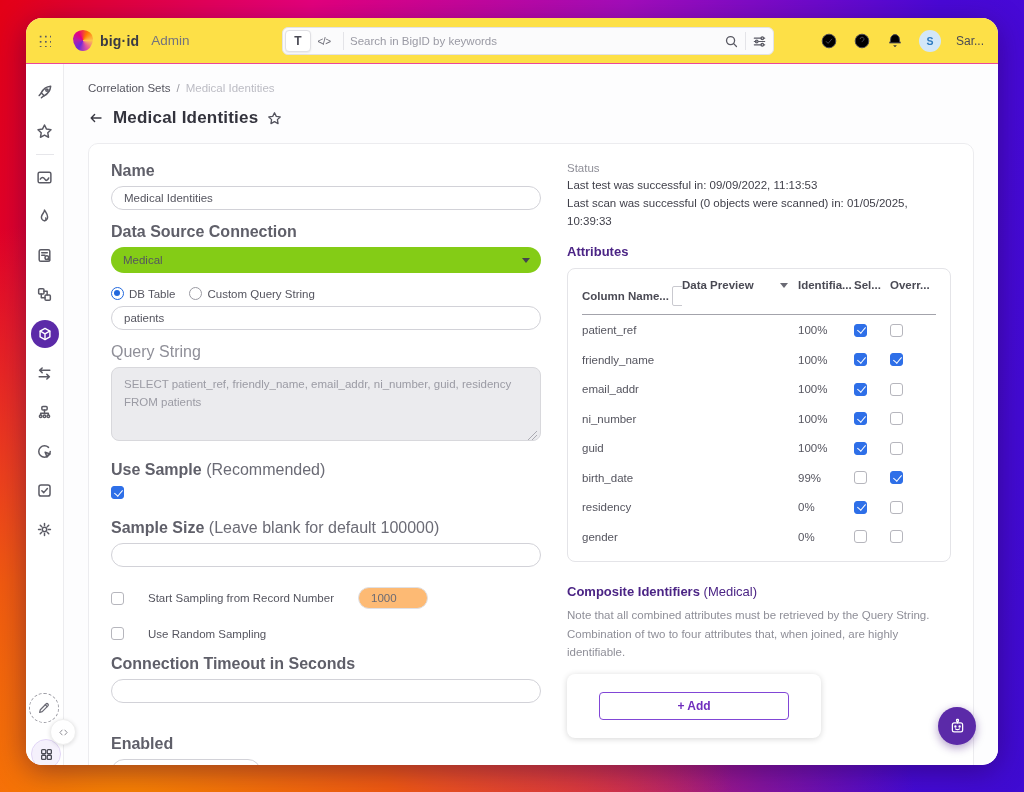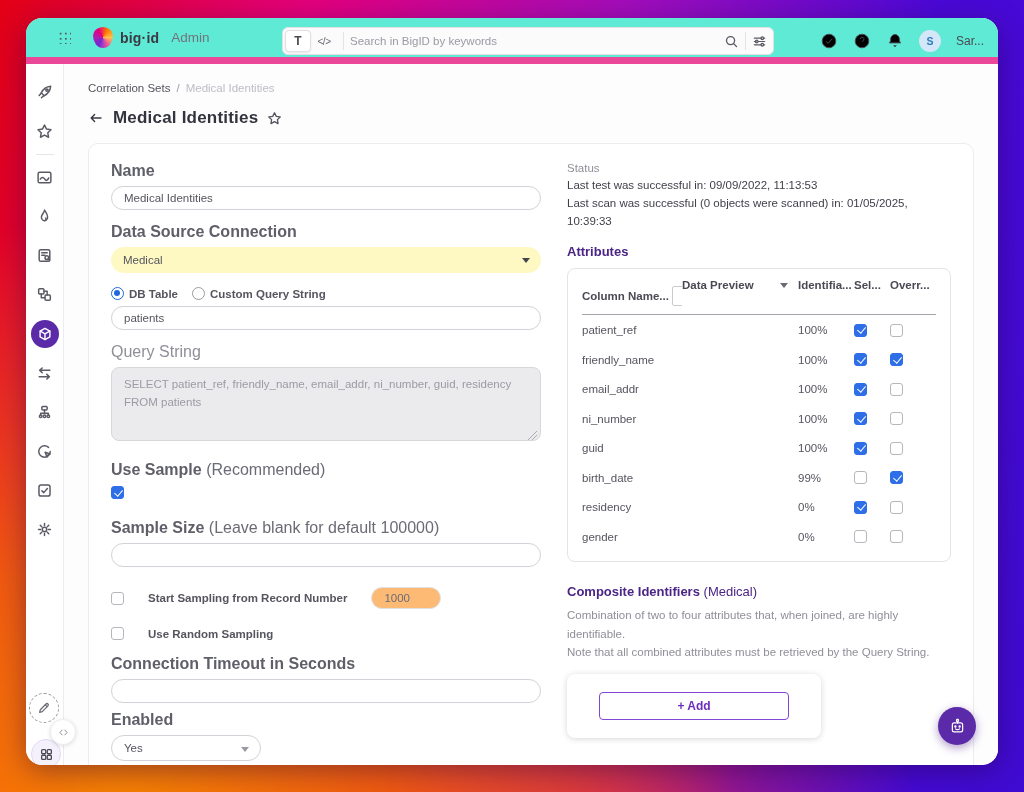--- a/index.html
+++ b/index.html
@@ -9,21 +9,21 @@
       radial-gradient(circle at 12% 104%, #f98500 0%, #f25a10 22%, rgba(242,90,16,0) 50%),
       radial-gradient(circle at 55% 108%, rgba(230,40,60,.9) 0%, rgba(230,40,60,0) 35%),
       linear-gradient(103deg, #e30016 0%, #e6007e 26%, #a40dbc 52%, #4a08d8 78%, #3f0bd2 100%);
   }
   .window {
     position:absolute; left:26px; top:18px; width:972px; height:747px;
     background:#fff; border-radius:16px; overflow:hidden;
     box-shadow:0 6px 30px rgba(40,0,60,.45);
   }
   
-  .topbar { position:relative; height:46px; border-bottom:7px solid #ec4899; display:flex; align-items:center; padding:0 32px; background:#5eead4; }
+  .topbar { position:relative; height:46px; border-bottom:1px solid #ec4899; display:flex; align-items:center; padding:0 12px; background:#fde047; }
   .grid-menu { width:13px; height:13px; background-image:radial-gradient(#585862 1.1px, transparent 1.3px); background-size:5.2px 5.2px; background-position:0 0; cursor:pointer; }
   .logo-wrap { display:flex; align-items:center; gap:7px; margin-left:22px; }
   .logo-mark { width:20px; height:21px; border-radius:50% 50% 50% 50% / 42% 42% 58% 58%;
     background:conic-gradient(from 210deg, #6d28d9, #b01fae, #e6007e, #ff7a00, #ffc24d, #e6559e, #6d28d9); }
   .brand { font-size:14px; font-weight:700; color:#3a3a44; letter-spacing:.2px; }
   .brand-suffix { font-size:13.5px; color:#73737d; margin-left:5px; font-weight:400; }
   .searchbar { position:absolute; left:256px; top:9px; width:492px; height:28px; border:1px solid #e2e2e6; background:#fbfbfc; border-radius:6px; display:flex; align-items:center; padding:2px; }
   .mode-chip { min-width:26px; height:22px; display:flex; align-items:center; justify-content:center; font-size:12px; color:#4a4a54; border-radius:4px; cursor:pointer; }
   .mode-chip.active { background:#fff; border:1px solid #e0e0e4; box-shadow:0 1px 2px rgba(0,0,0,.08); font-weight:600; }
   .mode-chip.code { font-size:10px; color:#6a6a74; letter-spacing:-.5px; }
@@ -53,30 +53,30 @@
   .back-arrow { width:16px; height:16px; cursor:pointer; }
   .page-title { font-size:17px; font-weight:700; color:#33333d; letter-spacing:.2px; }
   .fav-star { width:15px; height:15px; cursor:pointer; }
   .card { margin-top:15px; background:#fff; border:1px solid #ececef; border-radius:10px; padding:18px 22px; display:flex; gap:26px; height:900px; }
   
   .form-col { width:430px; flex:none; }
   .f-label { font-size:16px; font-weight:700; color:#5f5f69; margin:13px 0 6px; }
   .f-label:first-child { margin-top:0; }
   .f-label .lite { font-weight:400; color:#6b6b75; }
   .t-input { width:100%; height:24px; border:1px solid #d2d2d8; border-radius:13px; padding:0 12px; font-size:11.5px; color:#55555f; background:#fff; font-family:"Liberation Sans",sans-serif; outline:none; }
-  .sel { position:relative; width:100%; height:26px; background:#fef9c3; border-radius:14px; display:flex; align-items:center; padding:0 26px 0 12px; font-size:11.5px; color:#55555f; cursor:pointer; }
+  .sel { position:relative; width:100%; height:26px; background:#84cc16; border-radius:14px; display:flex; align-items:center; padding:0 26px 0 12px; font-size:11.5px; color:#55555f; cursor:pointer; }
   .sel.outline { background:#fff; border:1px solid #d2d2d8; }
   .caret { position:absolute; right:11px; top:11px; width:0; height:0; border-left:4px solid transparent; border-right:4px solid transparent; border-top:5px solid #44444e; }
   .sel.outline .caret { border-top-color:#9a9aa2; }
   .radio-row { display:flex; align-items:center; gap:14px; margin:14px 0 6px; }
   .radio-opt { display:flex; align-items:center; gap:5px; cursor:pointer; }
   .radio { width:13px; height:13px; border:1.6px solid #9a9aa2; border-radius:50%; position:relative; flex:none; }
   .radio.on { border-color:#2268dd; }
   .radio.on::after { content:""; position:absolute; left:1.6px; top:1.6px; width:6.6px; height:6.6px; border-radius:50%; background:#2268dd; }
-  .radio-label { font-size:11.5px; font-weight:700; color:#55555f; }
+  .radio-label { font-size:11.5px; font-weight:400; color:#55555f; }
   .radio-label.lite { font-weight:400; color:#6b6b75; }
   .q-area { width:100%; height:74px; background:#ebebee; border:1px solid #d8d8dc; border-radius:8px; padding:8px 12px; font-size:11.5px; line-height:1.55; color:#9b9ba4; font-family:"Liberation Sans",sans-serif; resize:none; position:relative; }
   .q-wrap { position:relative; }
   .q-wrap::after { content:""; position:absolute; right:4px; bottom:5px; width:9px; height:9px;
     background:linear-gradient(135deg, transparent 0 45%, #ababb2 45% 52%, transparent 52% 68%, #ababb2 68% 75%, transparent 75%); }
   .cb { width:13px; height:13px; border:1.5px solid #b6b6bd; border-radius:3px; background:#fff; display:inline-block; position:relative; cursor:pointer; flex:none; }
   .cb.on { background:#2e6fe8; border-color:#2e6fe8; }
   .cb.on::after { content:""; position:absolute; left:3.6px; top:0.6px; width:3.6px; height:7.2px; border:solid #fff; border-width:0 1.8px 1.8px 0; transform:rotate(40deg); }
   .cb-row { display:flex; align-items:center; gap:24px; margin:14px 0 4px; }
   .mini-input { width:70px; height:22px; background:#fdba74; border:1px solid #e0e0e4; border-radius:12px; font-size:11.5px; color:#6b6b74; padding:0 12px; font-family:"Liberation Sans",sans-serif; }
@@ -332,21 +332,21 @@
         </div>
 
         <div class="cb-row" style="margin-top:18px">
           <span class="cb"></span>
           <span class="radio-label">Use Random Sampling</span>
         </div>
 
         <div class="f-label" style="margin-top:15px">Connection Timeout in Seconds</div>
         <input class="t-input" value="" style="">
 
-        <div class="f-label" style="margin-top:8px">Enabled</div>
+        <div class="f-label" style="margin-top:32px">Enabled</div>
         <div class="sel outline small">
           <span>Yes</span>
           <span class="caret"></span>
         </div>
 
         <div class="inline-label-row">
           <span class="f-label" style="margin:16px">Unique ID</span>
           <span class="radio-opt">
             <span class="radio on"></span>
             <span class="radio-label lite">Simple</span>
@@ -475,22 +475,22 @@
                 </div>
               </div>
             </div>
         </div>
 
         <div class="section-title" style="margin-top:22px">
           <span>Composite Identifiers</span>
           <span class="suffix">(Medical)</span>
         </div>
         <div class="comp-desc">
+          <div>Note that all combined attributes must be retrieved by the Query String.</div>
           <div>Combination of two to four attributes that, when joined, are highly identifiable.</div>
-          <div>Note that all combined attributes must be retrieved by the Query String.</div>
         </div>
         <div class="comp-card">
           <button class="add-btn">+ Add</button>
         </div>
       </div>
     </div>
   </div>
 
   <div class="chat-fab">
     <svg class="line" style="width:19px;height:19px;color:#fff;stroke-width:1.3" viewBox="0 0 20 20">

